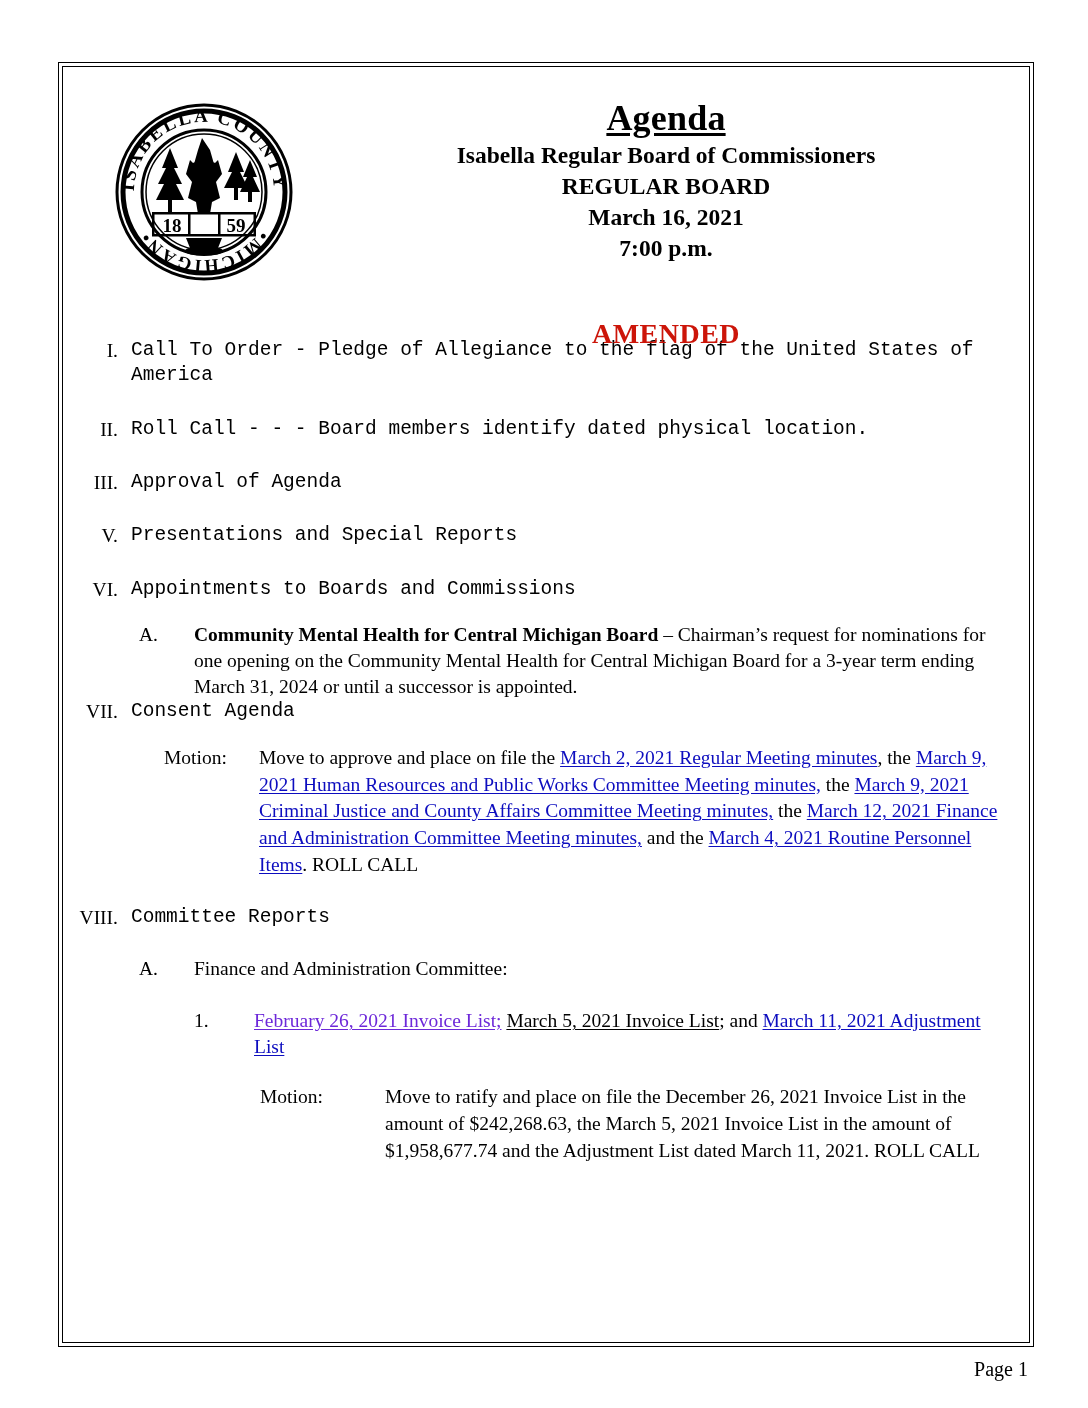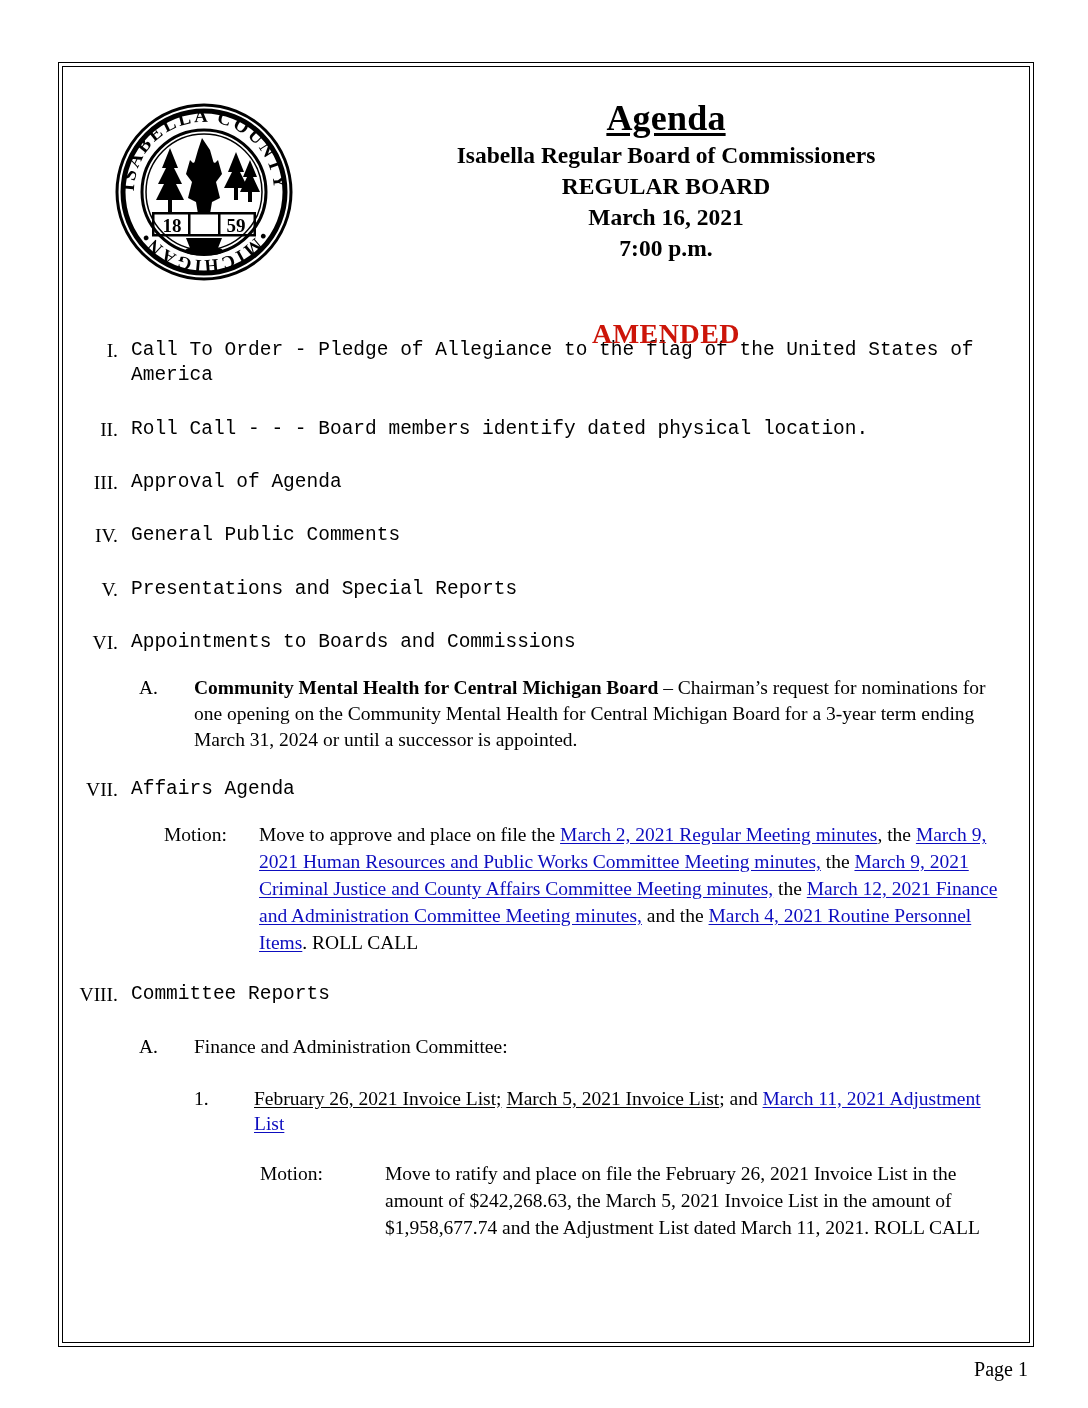--- a/index.html
+++ b/index.html
@@ -269,69 +269,65 @@
     <div class="item-row">
       <div class="numeral">II.</div>
       <div class="item-text">Roll Call - - - Board members identify dated physical location.</div>
     </div>
 
     <div class="item-row">
       <div class="numeral">III.</div>
       <div class="item-text">Approval of Agenda</div>
     </div>
 
-    <div class="item-row">
-      <div class="numeral">IV.</div>
-      <div class="item-text">General Public Comments</div>
-    </div>
 
     <div class="item-row">
       <div class="numeral">V.</div>
       <div class="item-text">Presentations and Special Reports</div>
     </div>
 
     <div class="item-row" style="margin-bottom:20px;margin-top:15px;">
       <div class="numeral">VI.</div>
       <div class="item-text">Appointments to Boards and Commissions</div>
     </div>
 
     <div class="sub-block">
       <div class="sub-letter">A.</div>
       <div class="sub-body">
         <span class="lead">Community Mental Health for Central Michigan Board</span><span> – Chairman’s request for nominations for one opening on the Community Mental Health for Central Michigan Board for a 3-year term ending March 31, 2024 or until a successor is appointed.</span>
       </div>
     </div>
 
 
-    <div class="item-row" style="margin-top:24px;margin-bottom:0;">
+    <div class="item-row" style="margin-bottom:0;">
       <div class="numeral">VII.</div>
-      <div class="item-text">Affairs Agenda</div>
+      <div class="item-text">Consent Agenda</div>
     </div>
 
     <div class="motion-row level1">
       <div class="motion-label">Motion:</div>
       <div class="motion-body"><span>Move to approve and place on file the </span><span class="link" style="color: rgb(13, 13, 191);">March 2, 2021 Regular Meeting minutes</span><span>, the </span><span class="link" style="color: rgb(13, 13, 191);">March 9, 2021 Human Resources and Public Works Committee Meeting minutes,</span><span> the </span><span class="link" style="color: rgb(13, 13, 191);">March 9, 2021 Criminal Justice and County Affairs Committee Meeting minutes,</span><span> the </span><span class="link" style="color: rgb(13, 13, 191);">March 12, 2021 Finance and Administration Committee Meeting minutes,</span><span> and the </span><span class="link" style="color: rgb(13, 13, 191);">March 4, 2021 Routine Personnel Items</span><span>.  ROLL CALL</span></div>
     </div>
 
     <div class="item-row" style="margin-top:26px;margin-bottom:0;">
       <div class="numeral">VIII.</div>
       <div class="item-text">Committee Reports</div>
     </div>
 
     <div class="sub-block" style="margin-top:26px;">
       <div class="sub-letter">A.</div>
       <div class="sub-body">Finance and Administration Committee:</div>
     </div>
 
     <div class="numbered-row">
       <div class="num">1.</div>
-      <div class="num-body"><span class="link" style="color: #000000;">February 26, 2021 Invoice List;</span><span> </span><span class="link" style="color: #000000;">March 5, 2021 Invoice List</span><span>; and </span><span class="link" style="color: rgb(13, 13, 191);">March 11, 2021 Adjustment List</span></div>
+      <div class="num-body"><span class="link" style="color: #6d28d9;">February 26, 2021 Invoice List;</span><span> </span><span class="link" style="color: #000000;">March 5, 2021 Invoice List</span><span>; and </span><span class="link" style="color: rgb(13, 13, 191);">March 11, 2021 Adjustment List</span></div>
     </div>
 
     <div class="motion-row level2" style="margin-top:24px;">
       <div class="motion-label">Motion:</div>
-      <div class="motion-body">Move to ratify and place on file the February 26, 2021 Invoice List in the amount of $242,268.63, the March 5, 2021 Invoice List in the amount of $1,958,677.74 and the Adjustment List dated March 11, 2021. ROLL CALL</div>
+      <div class="motion-body">Move to ratify and place on file the December 26, 2021 Invoice List in the amount of $242,268.63, the March 5, 2021 Invoice List in the amount of $1,958,677.74 and the Adjustment List dated March 11, 2021. ROLL CALL</div>
     </div>
 
   </div>
 </div>
 
 <div class="footer">Page 1</div>
 
 </body></html>

